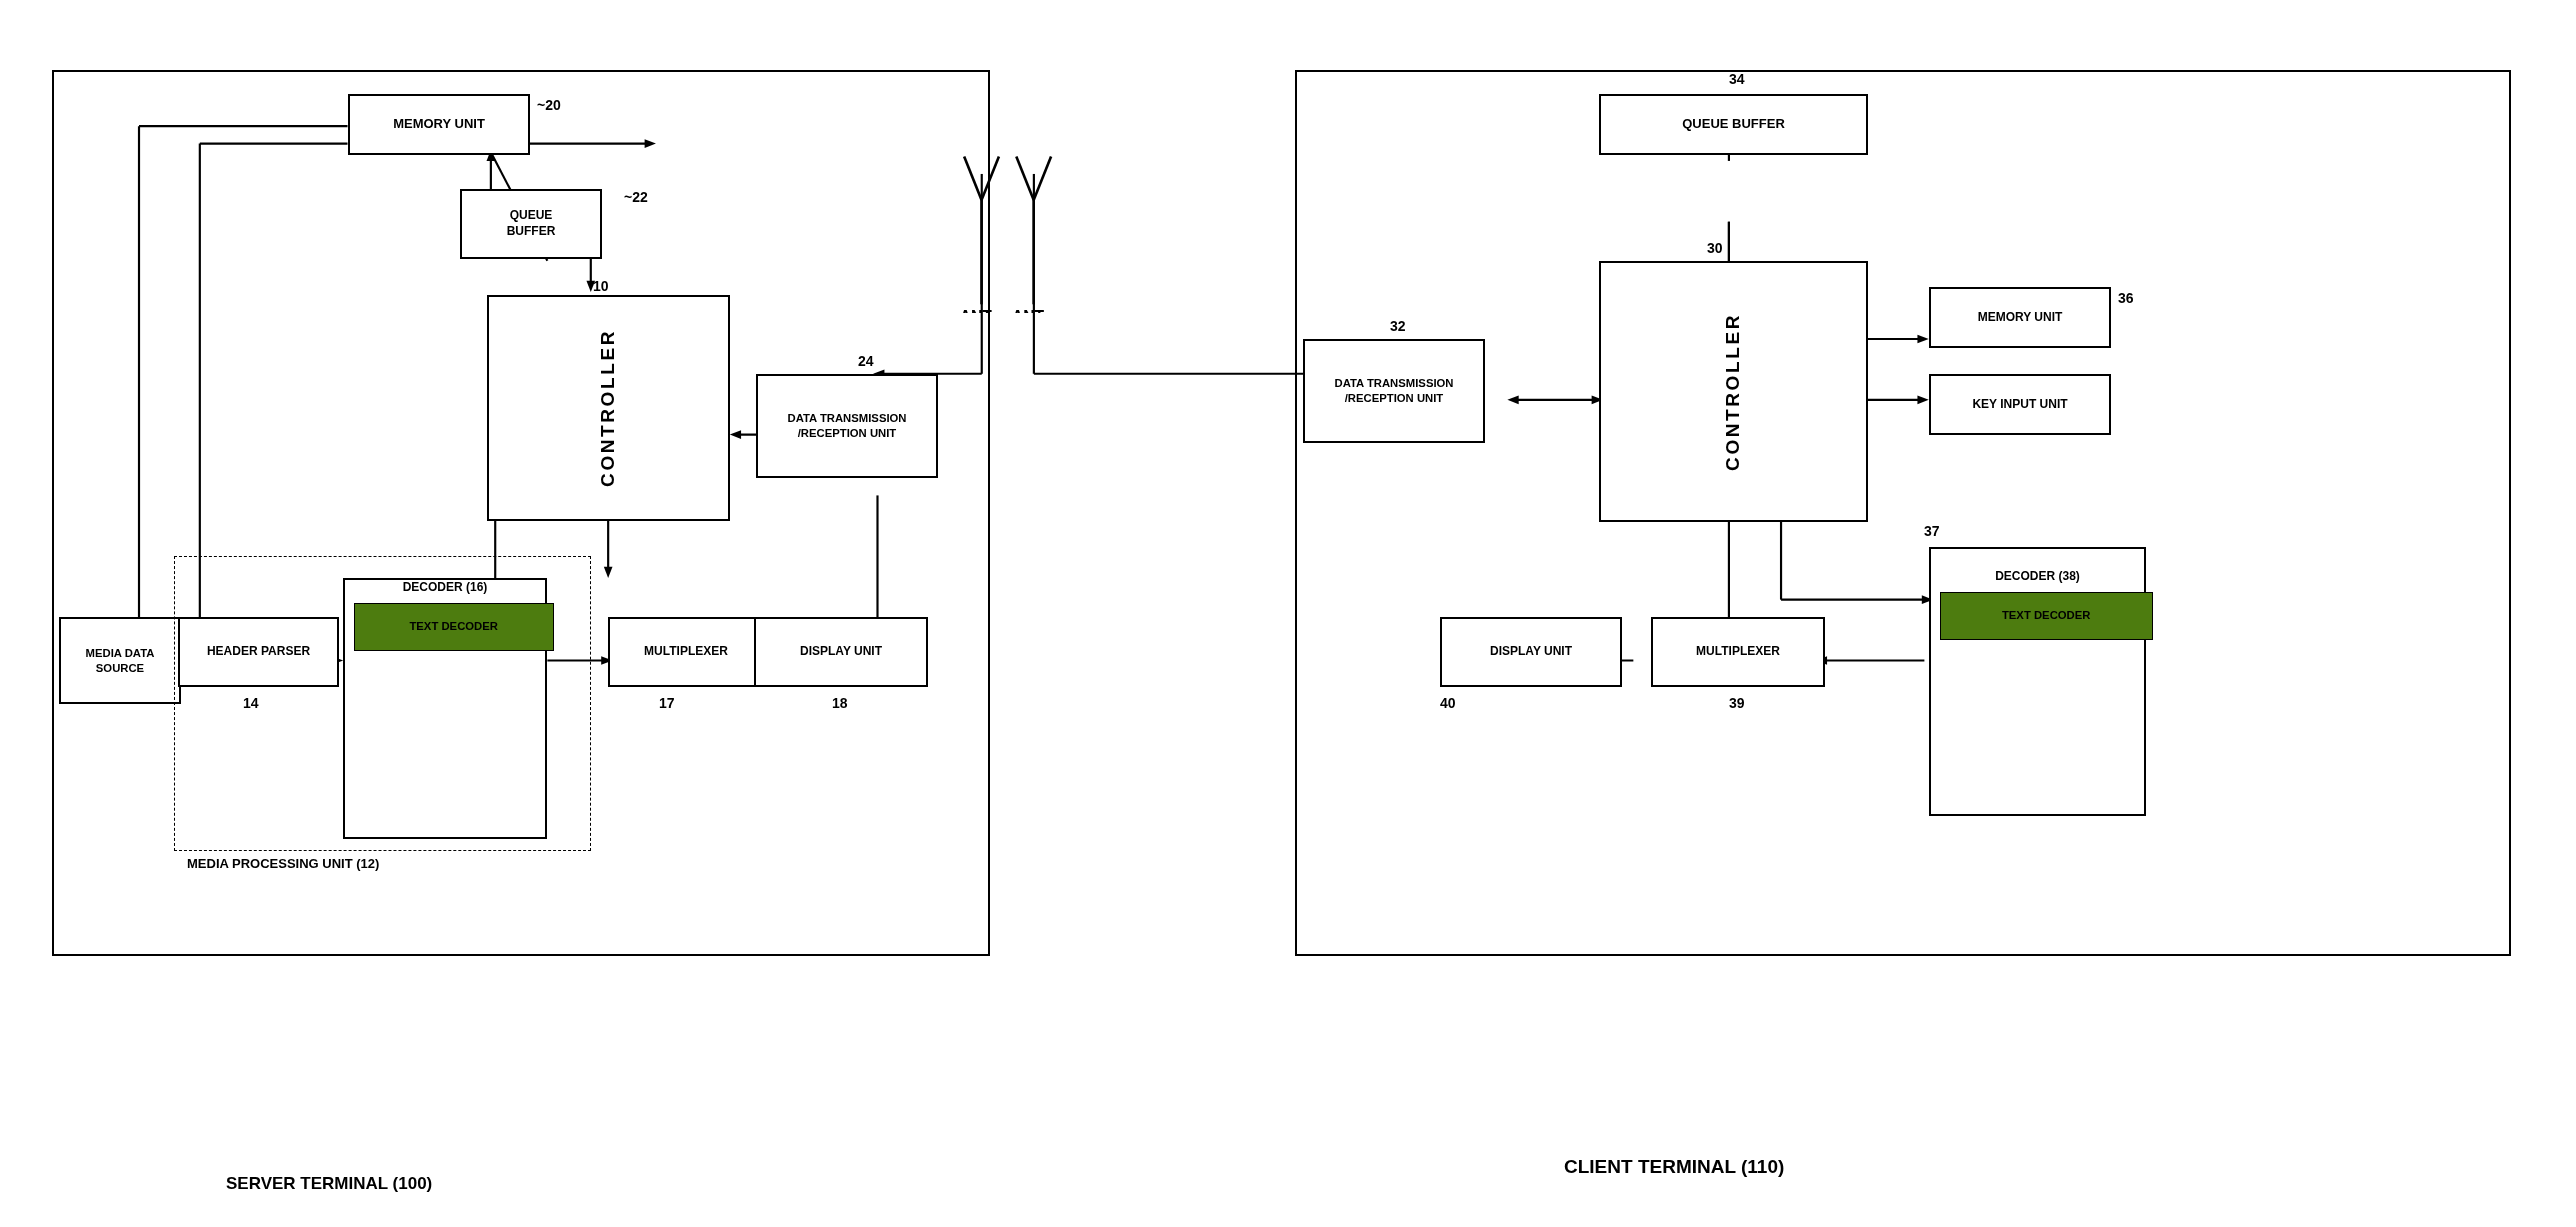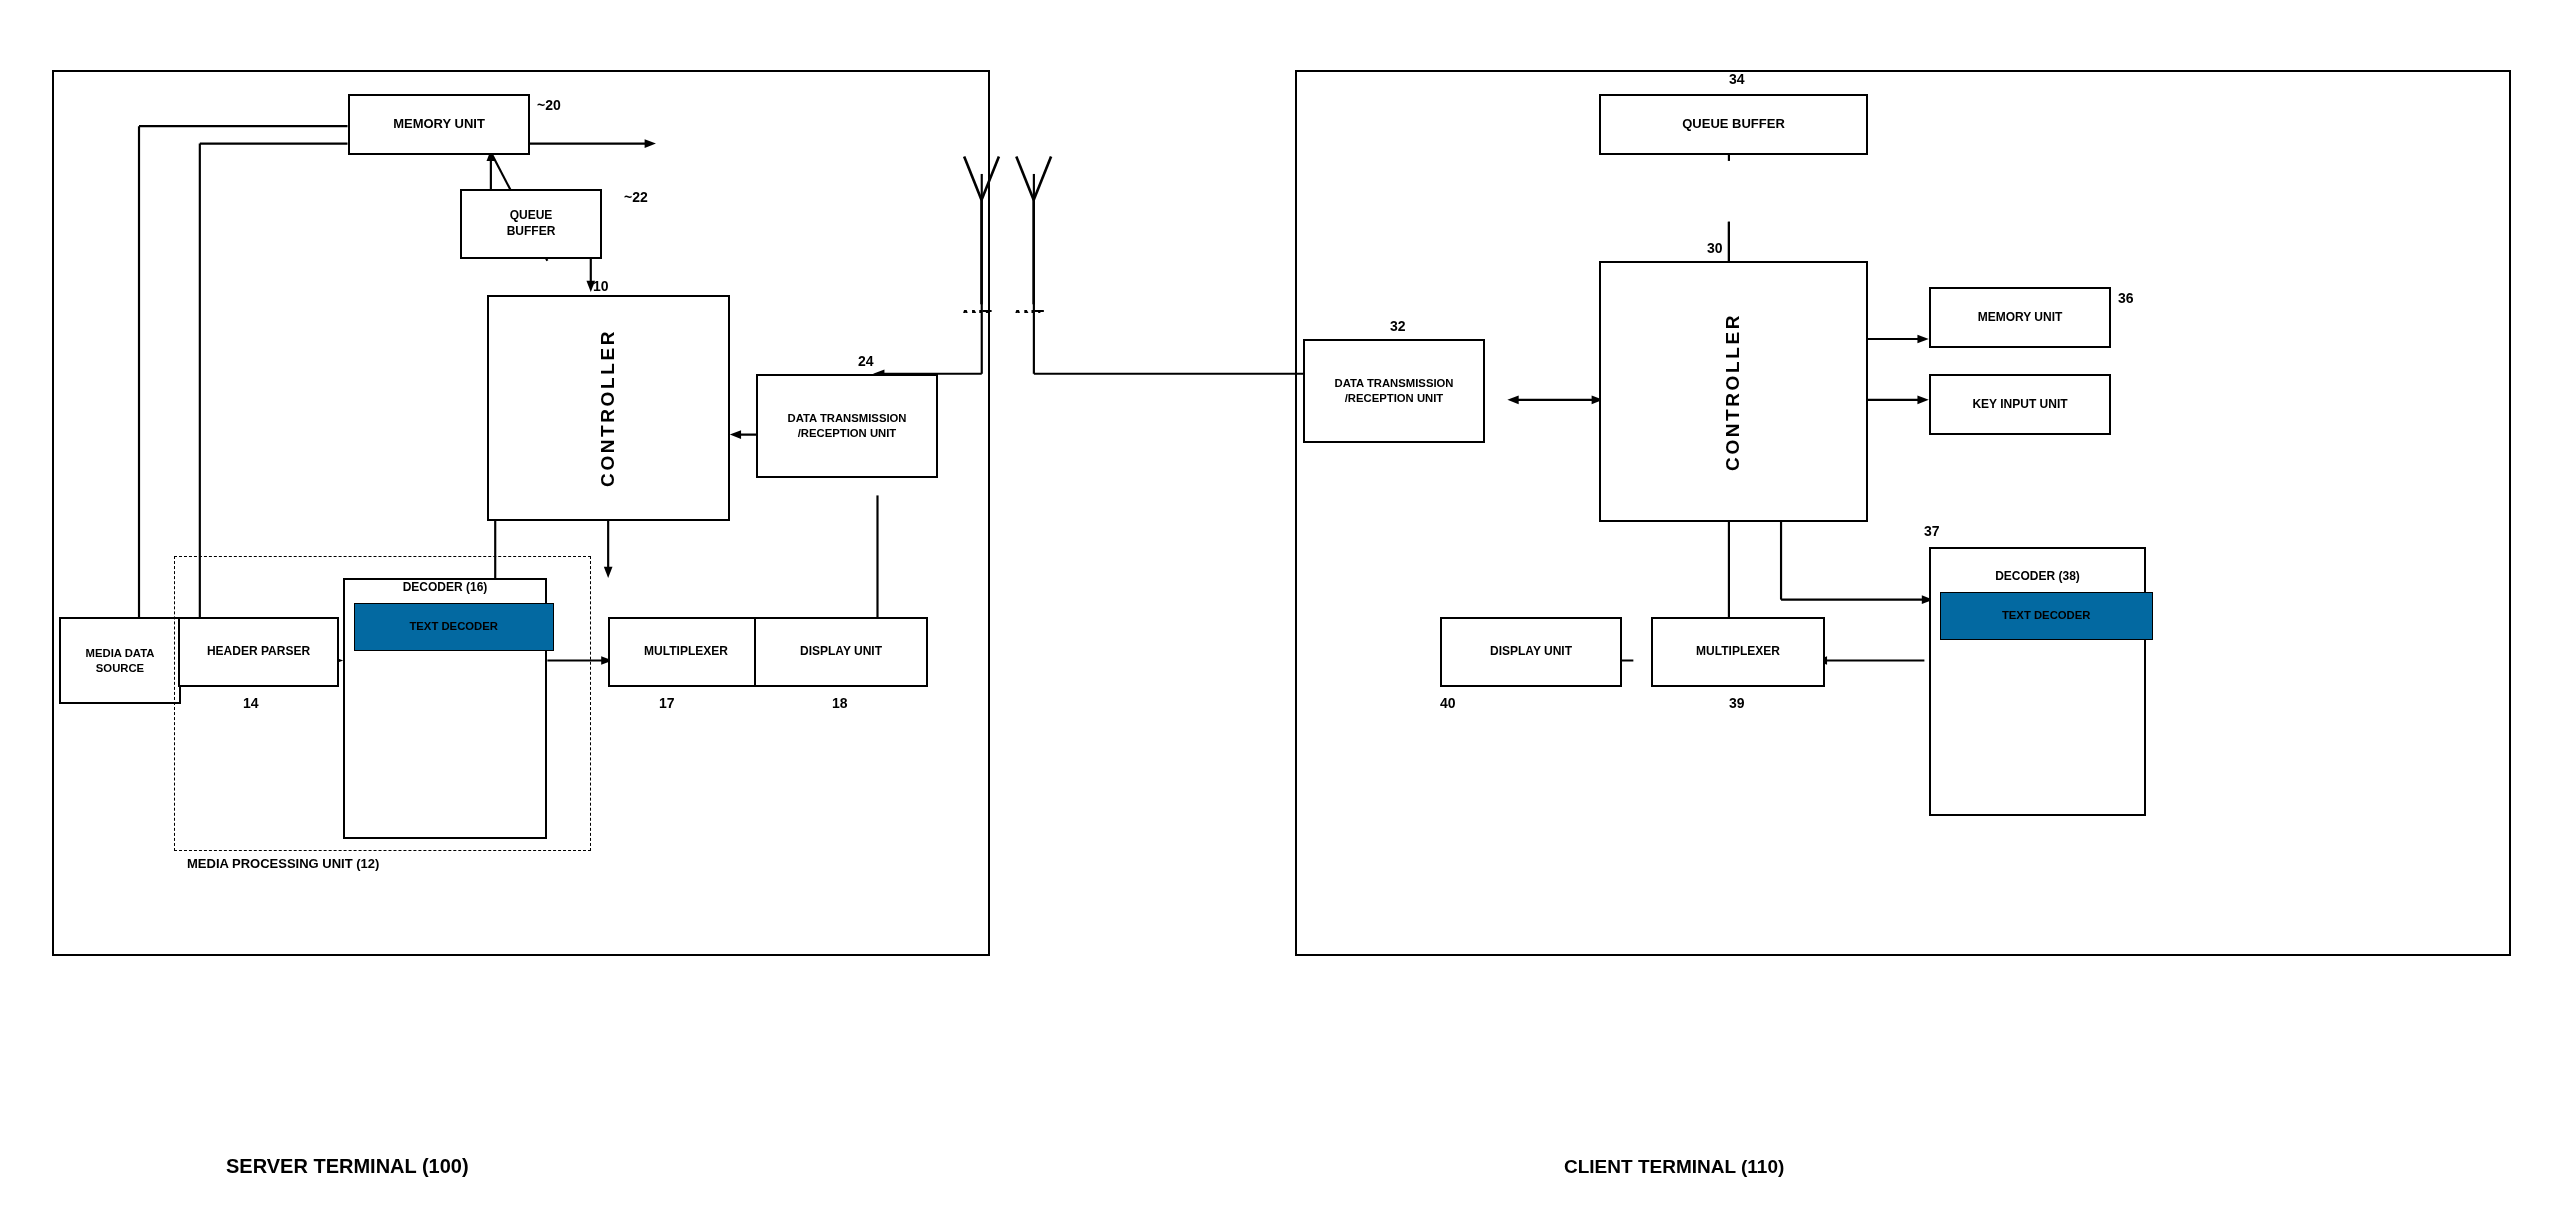--- a/index.html
+++ b/index.html
@@ -50,21 +50,21 @@
       position: absolute;
       top: 0;
       left: 0;
       width: 2576px;
       height: 1228px;
       pointer-events: none;
     }
     .sub-box {
       position: absolute;
       border: 1.7px solid #000;
-      background: #0369a1;
+      background: #4d7c0f;
       display: flex;
       align-items: center;
       justify-content: center;
       text-align: left;
       font-weight: bold;
       font-size: 11.3px;
     }
   </style>
 </head>
 <body>
@@ -157,21 +157,21 @@
     <line x1="1190" y1="430" x2="1620" y2="430" stroke="#000" stroke-width="2.5"></line>
     <polygon points="1625,430 1612,425 1612,435" fill="#000"></polygon>
     <polygon points="1005,430 1018,425 1018,435" fill="#000"></polygon>
 
     <line x1="1990" y1="185" x2="1990" y2="145" stroke="#000" stroke-width="2.5"></line>
     <line x1="1990" y1="145" x2="2050" y2="145" stroke="#000" stroke-width="2.5"></line>
   </svg>
 
   <div class="box-outer" style="left:52px; top:70px; width:938px; height:886px;"></div>
 
-  <div class="label" style="left:226px; bottom:50px; font-size:20px; font-weight:bold;">SERVER TERMINAL  (100)</div>
+  <div class="label" style="left:226px; bottom:34px; font-size:17px; font-weight:bold;">SERVER TERMINAL  (100)</div>
 
   <div class="box" style="left:348px; top:94px; width:182px; height:61px; font-size:13px;">
     <span>MEMORY UNIT</span>
   </div>
   <div class="label" style="left:537px; top:97px; font-size:14px;">~20</div>
 
   <div class="box" style="left:460px; top:189px; width:142px; height:70px; font-size:12px;">
     <span style="white-space:pre-line; text-align:center;">QUEUE
 BUFFER</span>
   </div>

